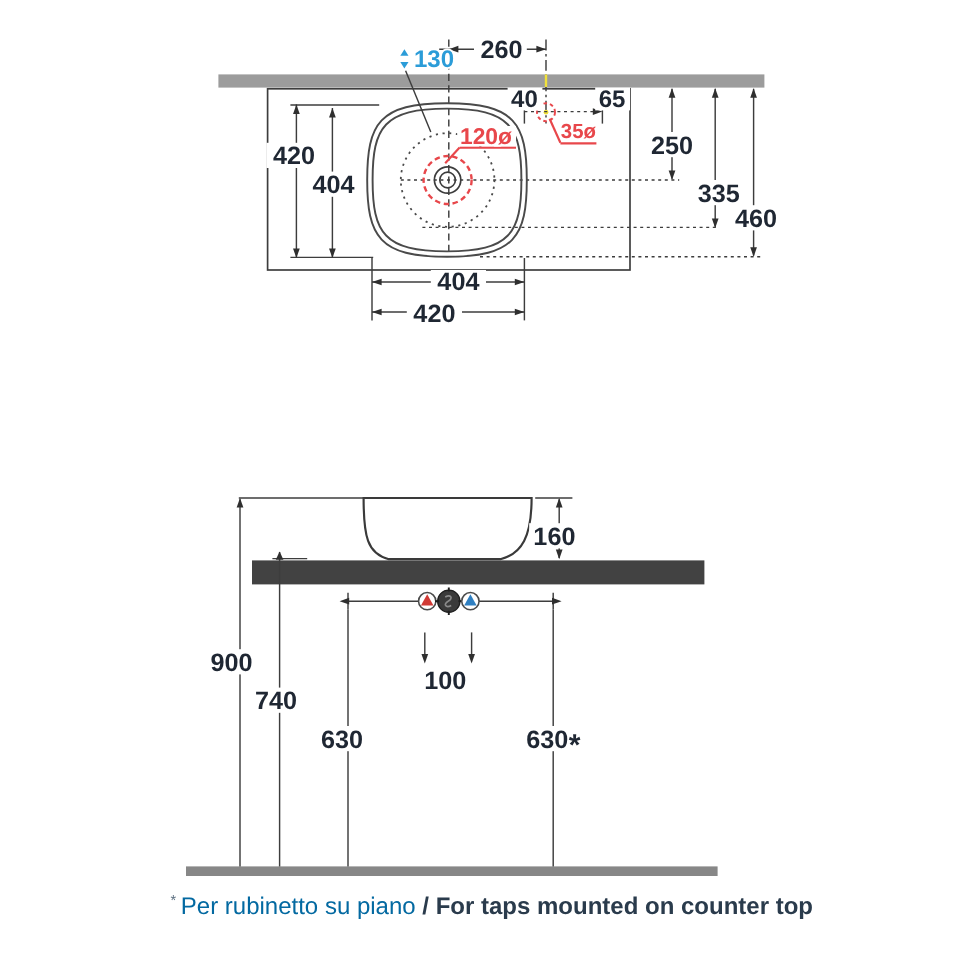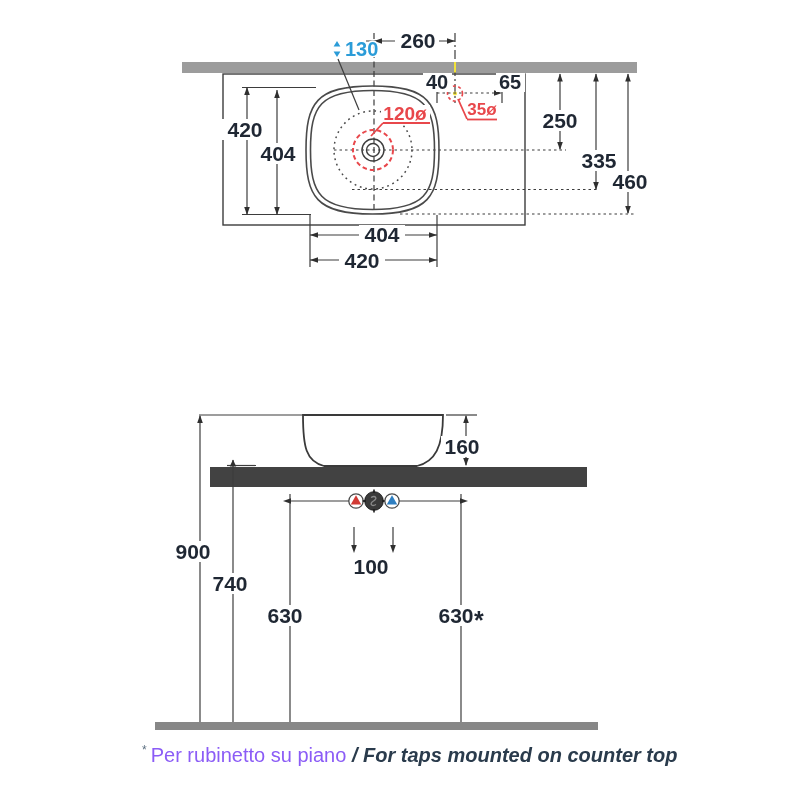--- a/index.html
+++ b/index.html
@@ -30,22 +30,22 @@
             paint-order:stroke;stroke:#fff;stroke-width:3px;}
   text.red-sm{font:700 17px "Liberation Sans",sans-serif;fill:#e8474b;text-anchor:middle;
             paint-order:stroke;stroke:#fff;stroke-width:3px;}
   text.blue{font:700 20px "Liberation Sans",sans-serif;fill:#2b9cd8;text-anchor:start;
             paint-order:stroke;stroke:#fff;stroke-width:3px;}
   text.ast {font:700 25px "Liberation Sans",sans-serif;fill:#1f2733;text-anchor:start;}
 
   .caption{position:absolute;left:142px;top:737px;width:560px;font-size:20px;line-height:26px;
            white-space:nowrap;}
   .caption sup{font-size:12px;color:#5c6f80;margin-right:4px;vertical-align:super;}
-  .cap-it{color:#8b5cf6;font-weight:400;}
-  .cap-en{color:#2a3b4c;font-weight:700;font-style:italic;}
+  .cap-it{color:#0369a1;font-weight:400;}
+  .cap-en{color:#2a3b4c;font-weight:700;}
 </style>
 </head>
 <body>
 
 <div class="stage">
 <svg width="800" height="800" viewBox="0 0 800 800">
 
   <g>
     <rect x="182" y="62" width="455" height="11" fill="#9c9c9c"></rect>
     <rect x="223" y="74" width="302" height="151" class="ln" stroke="#4f4f4f"></rect>

